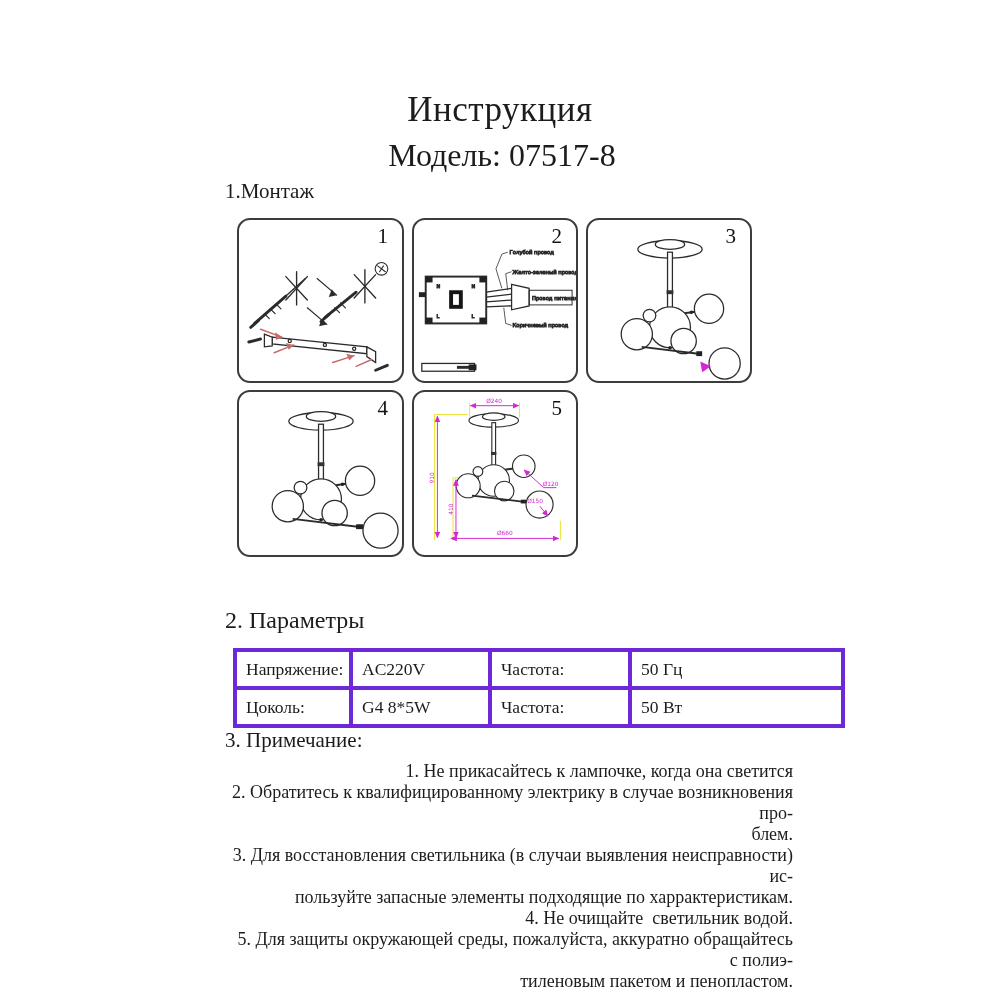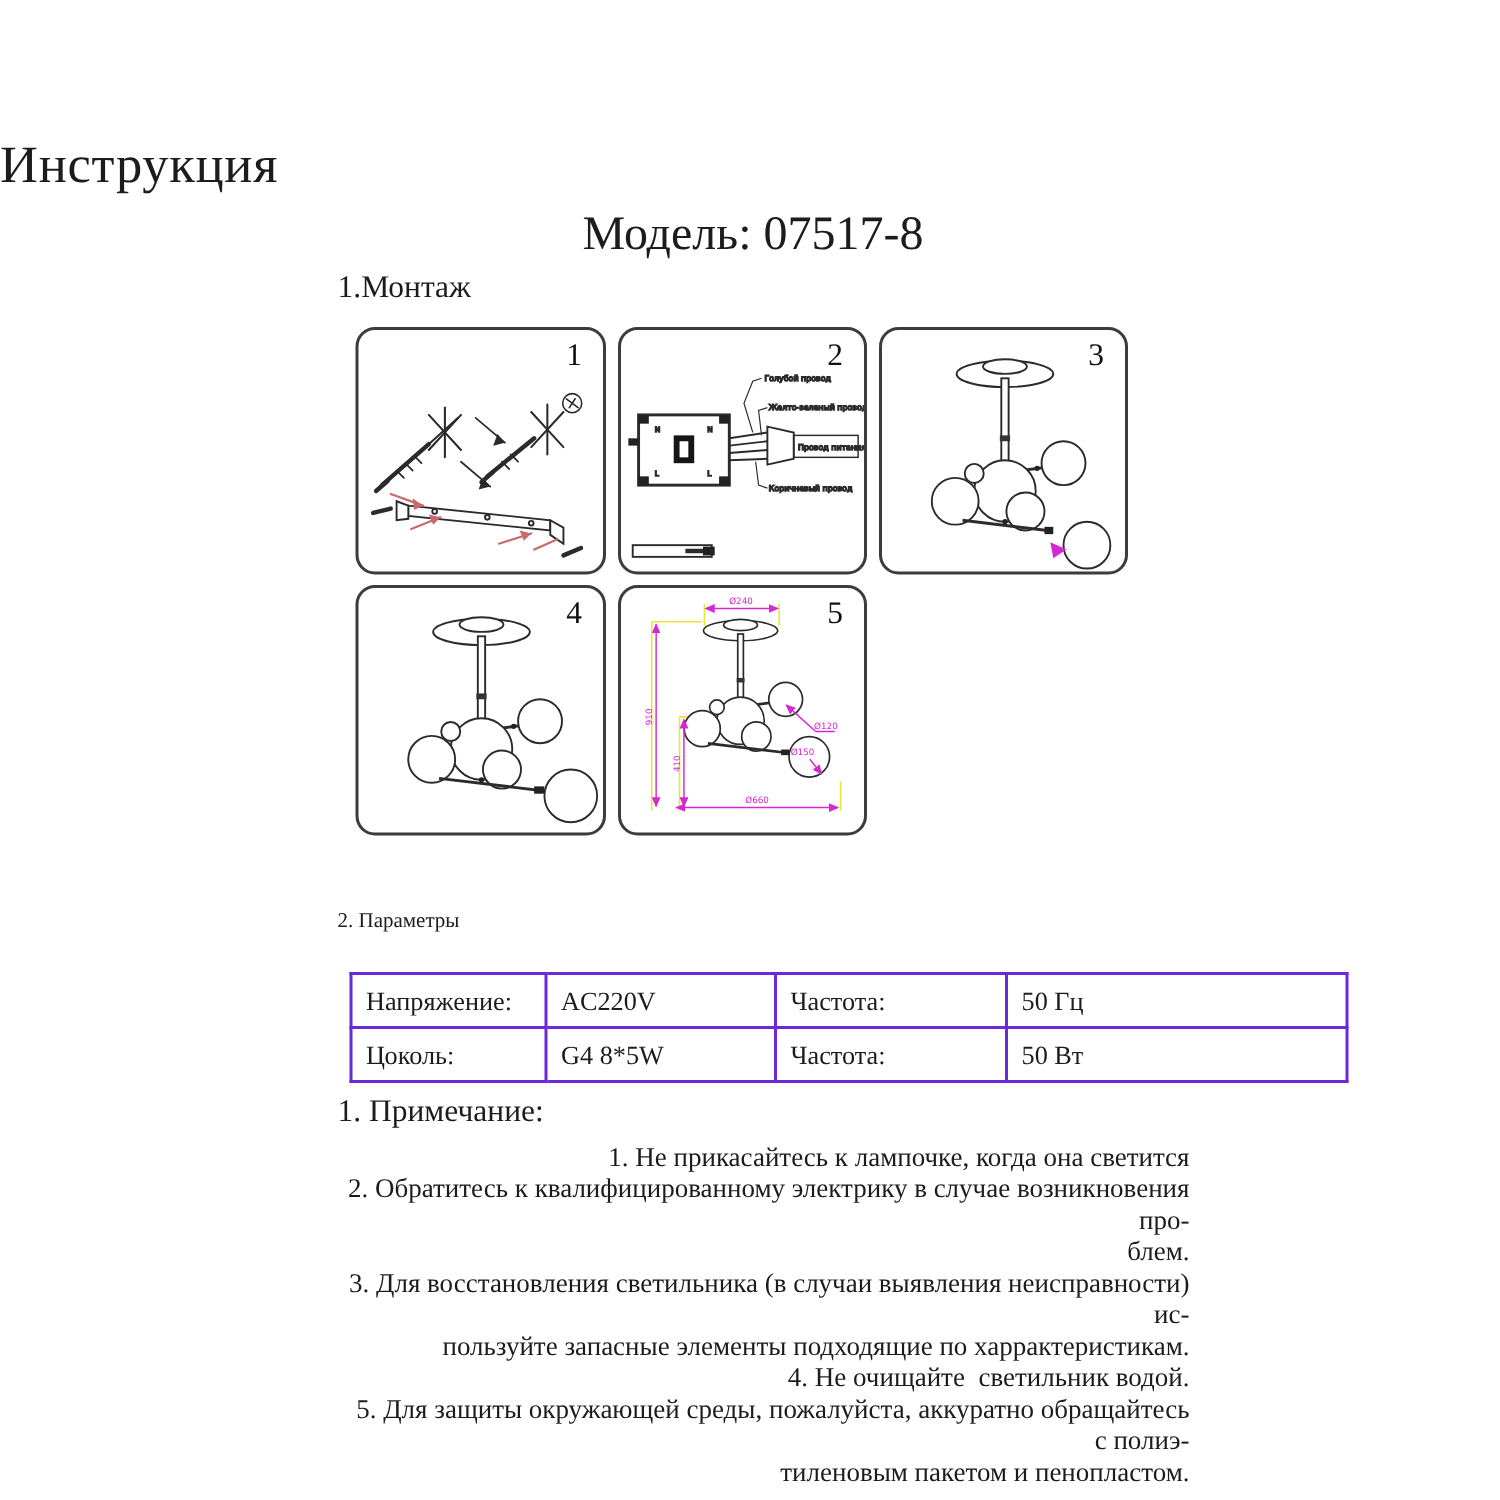--- a/index.html
+++ b/index.html
@@ -2,44 +2,44 @@
 <html><head>
 <meta charset="utf-8">
 <style>
   html,body { margin:0; padding:0; }
   body {
     width:1000px; height:1000px; background:#ffffff; position:relative;
     font-family:"Liberation Serif","DejaVu Serif",serif; color:#1c1c1c;
     overflow:hidden;
   }
   .abs { position:absolute; }
-  .title { top:90px; left:0; width:1000px; font-size:35px; letter-spacing:0.5px; }
+  .title { top:90px; left:0; width:1000px; text-align:center; font-size:35px; letter-spacing:0.5px; }
   .model { top:137px; left:4px; width:996px; text-align:center; font-size:32px; }
   .sec-montage { left:225px; top:179px; font-size:21px; }
-  .sec-params  { left:225px; top:607px; font-size:14px; }
+  .sec-params  { left:225px; top:607px; font-size:24px; }
   .sec-notes   { left:225px; top:728px; font-size:21px; }
 
   .panel {
     position:absolute; box-sizing:border-box; background:#fff;
     border:2px solid #3c3c3c; border-radius:13px;
   }
   .panel svg { position:absolute; left:0; top:0; width:100%; height:100%; }
   .panel .num { position:absolute; top:4px; right:14px; font-size:21px; color:#111; }
 
   #panel-1 { left:237px; top:218px; width:167px; height:165px; }
   #panel-2 { left:412px; top:218px; width:166px; height:165px; }
   #panel-3 { left:586px; top:218px; width:166px; height:165px; }
   #panel-4 { left:237px; top:390px; width:167px; height:167px; }
   #panel-5 { left:412px; top:390px; width:166px; height:167px; }
 
   table.params {
     position:absolute; left:233px; top:648px; border-collapse:collapse; table-layout:fixed;
   }
   table.params td {
-    border:2px solid #6d28d9; height:34px; padding:0 20px 0 9px;
+    border:4px solid #6d28d9; height:34px; padding:0 4px 0 9px;
     font-size:17.5px; vertical-align:middle; white-space:nowrap;
   }
   .c1 { width:99px; } .c2 { width:122px; } .c3 { width:123px; } .c4 { width:196px; }
 
   .notes { left:225px; top:761px; width:568px; font-size:18px; line-height:21px;text-align:right; }
   .note  { white-space:pre-wrap; }
 
   svg text { font-family:"DejaVu Sans","Liberation Sans",sans-serif; }
   .dimtxt { fill:#d428d4; font-size:6px; }
   .wiretxt { fill:#1c1c1c; font-size:5.4px; }
@@ -292,21 +292,21 @@
     </tr>
     <tr>
       <td class="c1">Цоколь:</td>
       <td class="c2">G4 8*5W</td>
       <td class="c3">Частота:</td>
       <td class="c4">50 Вт</td>
     </tr>
   </tbody>
 </table>
 
-<div class="abs sec-notes">1. Примечание:</div>
+<div class="abs sec-notes">3. Примечание:</div>
 
 <div class="abs notes">
   <div class="note">1. Не прикасайтесь к лампочке, когда она светится</div>
   <div class="note">2. Обратитесь к квалифицированному электрику в случае возникновения про-
 блем.</div>
   <div class="note">3. Для восстановления светильника (в случаи выявления неисправности) ис-
 пользуйте запасные элементы подходящие по харрактеристикам.</div>
   <div class="note">4. Не очищайте  светильник водой.</div>
   <div class="note">5. Для защиты окружающей среды, пожалуйста, аккуратно обращайтесь с полиэ-
 тиленовым пакетом и пенопластом.</div>

